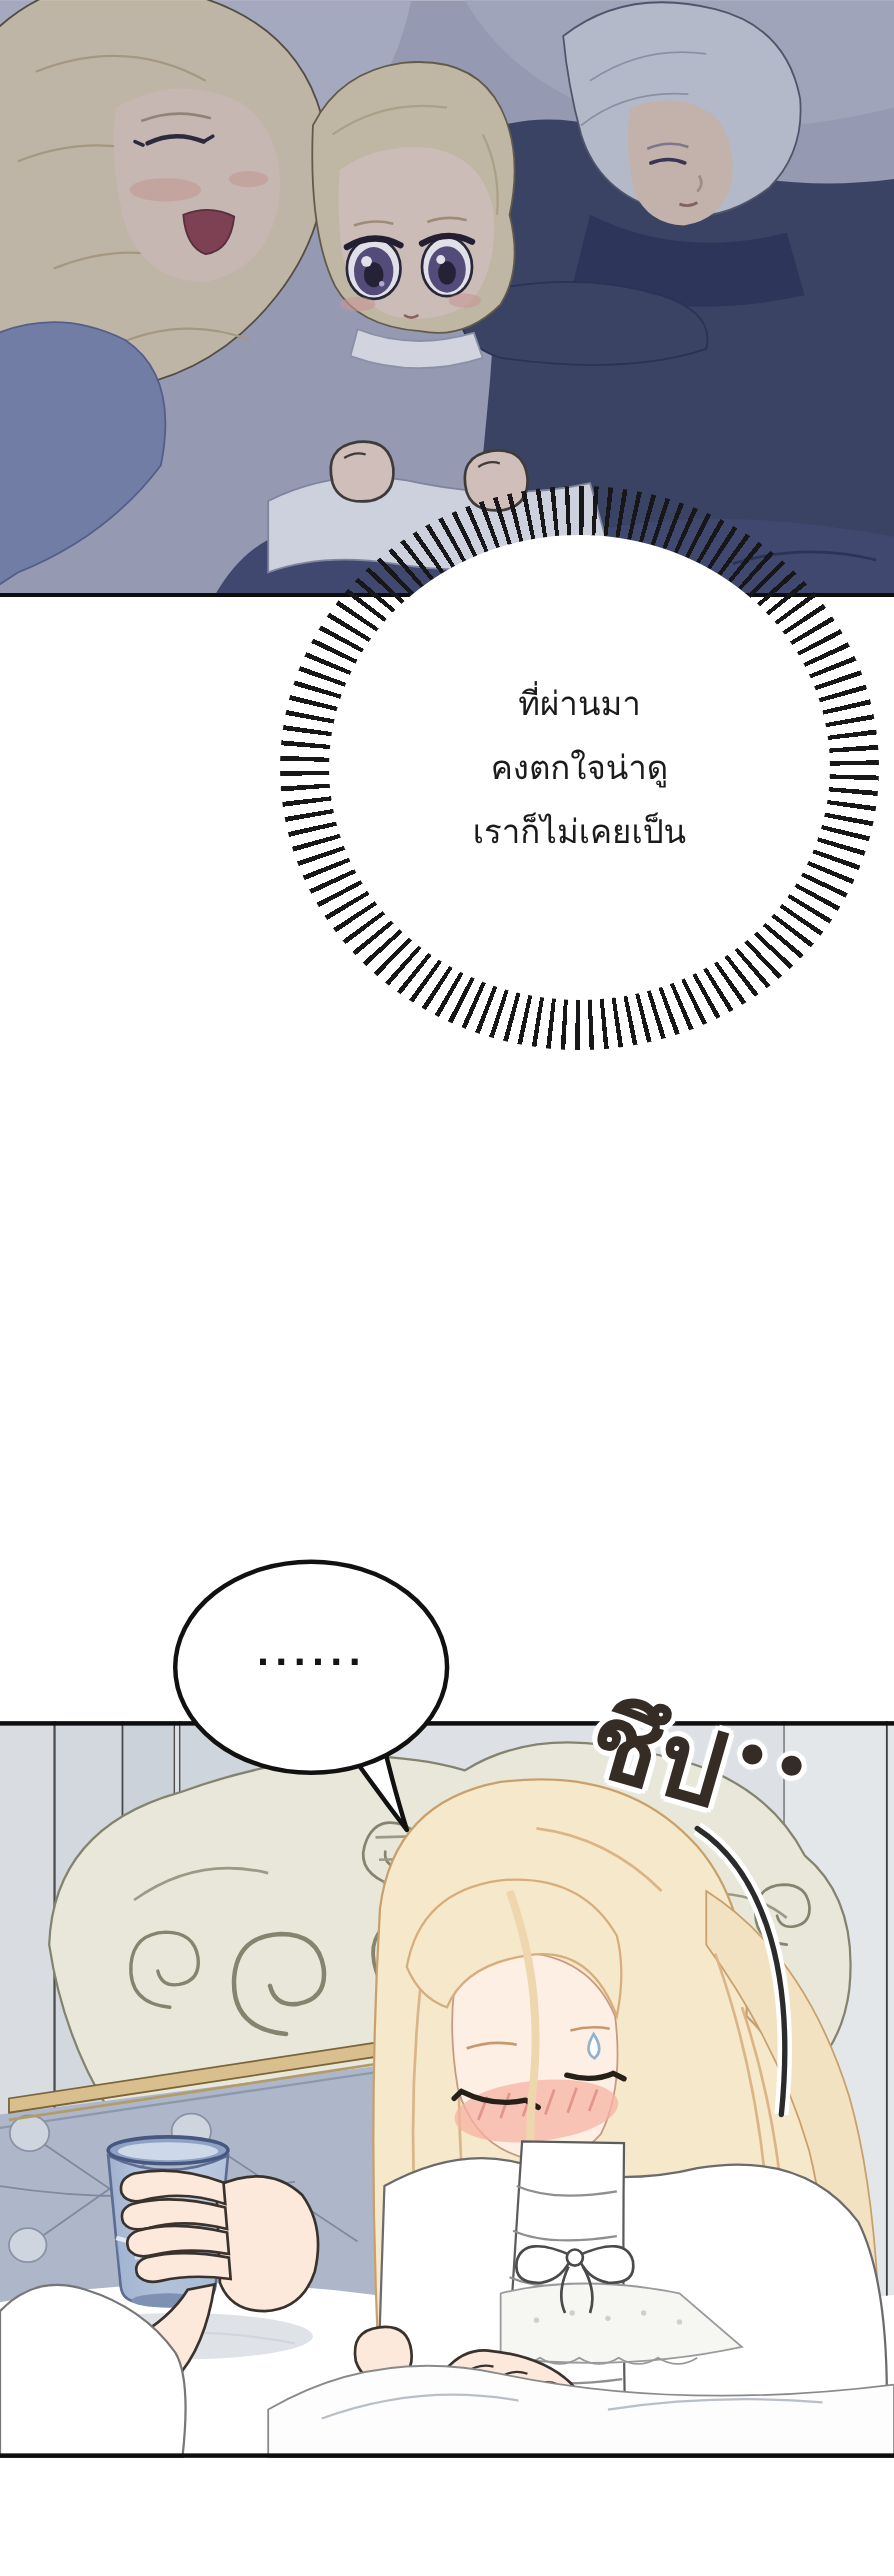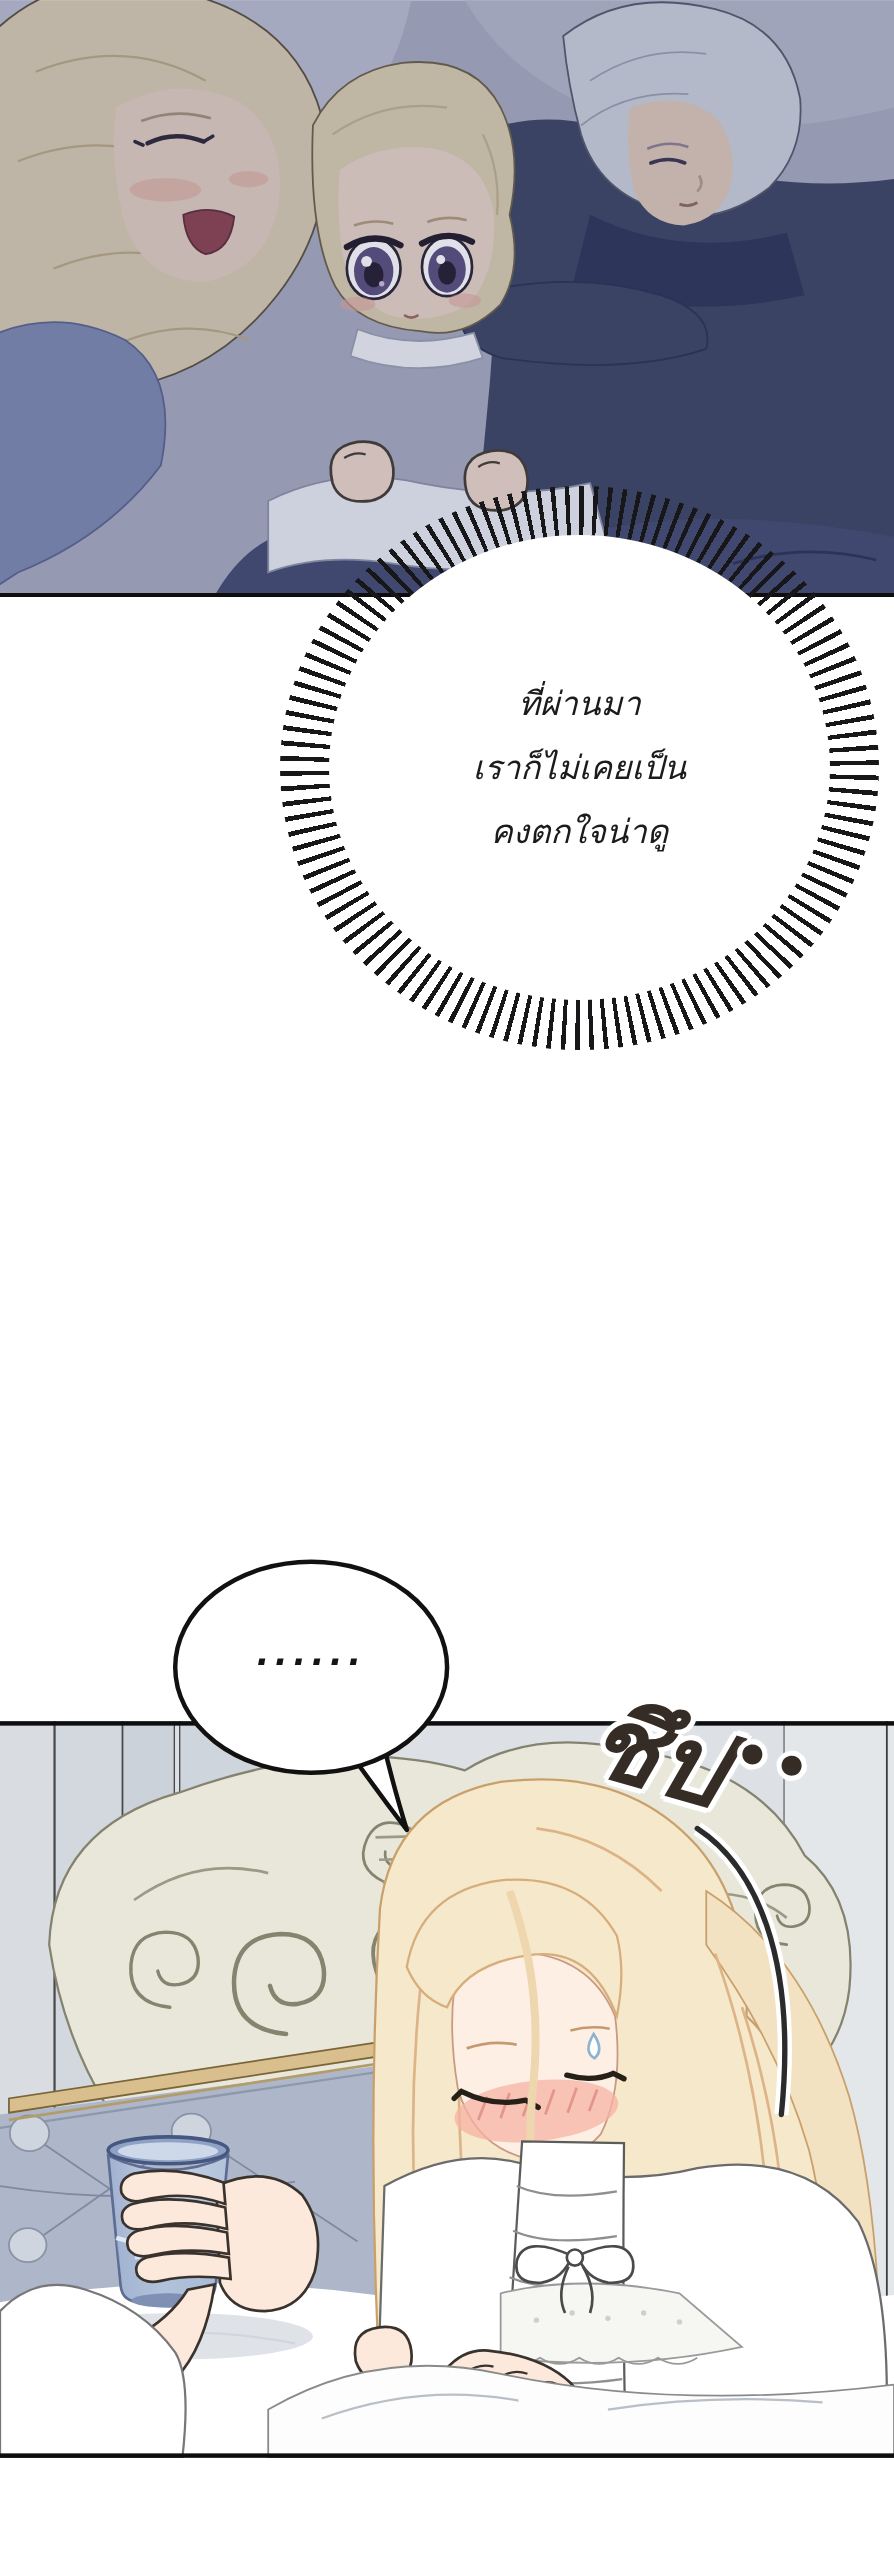--- a/index.html
+++ b/index.html
@@ -1,17 +1,17 @@
 <!DOCTYPE html>
 <html style="font-size:14.3px"><head>
 <meta charset="utf-8">
 <style>
   html,body{margin:0;padding:0;background:#ffffff;}
   .page{position:relative;width:894px;height:2576px;margin:0 auto;background:#ffffff;overflow:hidden;
-        font-family:"DejaVu Sans","Liberation Sans",sans-serif;font-style:italic;}
+        font-family:"DejaVu Sans","Liberation Sans",sans-serif;}
   .panel-top{position:absolute;left:0;top:0;width:894px;height:596px;z-index:1;}
   .ptb-border{position:absolute;left:0;top:593px;width:894px;height:3.6px;background:#0e0e0e;z-index:1;}
   .burst{position:absolute;left:280px;top:486px;width:599px;height:564px;border-radius:50%;z-index:2;
          background:repeating-conic-gradient(#17171a 0deg 0.95deg,transparent 0.95deg 2.95deg);}
   .bubble-core{position:absolute;left:329px;top:535px;width:501px;height:465px;border-radius:50%;
          background:#ffffff;z-index:3;display:flex;flex-direction:column;justify-content:center;
          align-items:center;}
   .thought-line{font-size:33px;line-height:64px;color:#1b1b1b;text-align:center;white-space:nowrap;}
   .panel-bottom{position:absolute;left:0;top:1721px;width:894px;height:737px;z-index:1;}
   .speech-svg{position:absolute;left:143px;top:1534px;z-index:4;}
@@ -92,22 +92,22 @@
         <path d="M385,512 q12,-8 24,-4 M535,522 q12,-8 24,-4" fill="none" stroke="#433c34" stroke-width="2.5"></path>
       </g>
       <rect width="1000" height="666" fill="#2c3766" opacity="0.15"></rect>
     </svg>
   </div>
   <div class="ptb-border"></div>
 
   <div class="burst"></div>
   <div class="bubble-core">
     <div class="thought-line">ที่ผ่านมา</div>
+    <div class="thought-line">คงตกใจน่าดู</div>
     <div class="thought-line">เราก็ไม่เคยเป็น</div>
-    <div class="thought-line">คงตกใจน่าดู</div>
   </div>
 
   <div class="panel-bottom">
     <svg width="894" height="737" viewBox="0 0 1000 824">
       <defs>
         <linearGradient id="glassg" x1="0" y1="0" x2="1" y2="0">
           <stop offset="0" stop-color="#9fb0cf"></stop>
           <stop offset="0.45" stop-color="#c6d3e6"></stop>
           <stop offset="1" stop-color="#b3c2da"></stop>
         </linearGradient>

